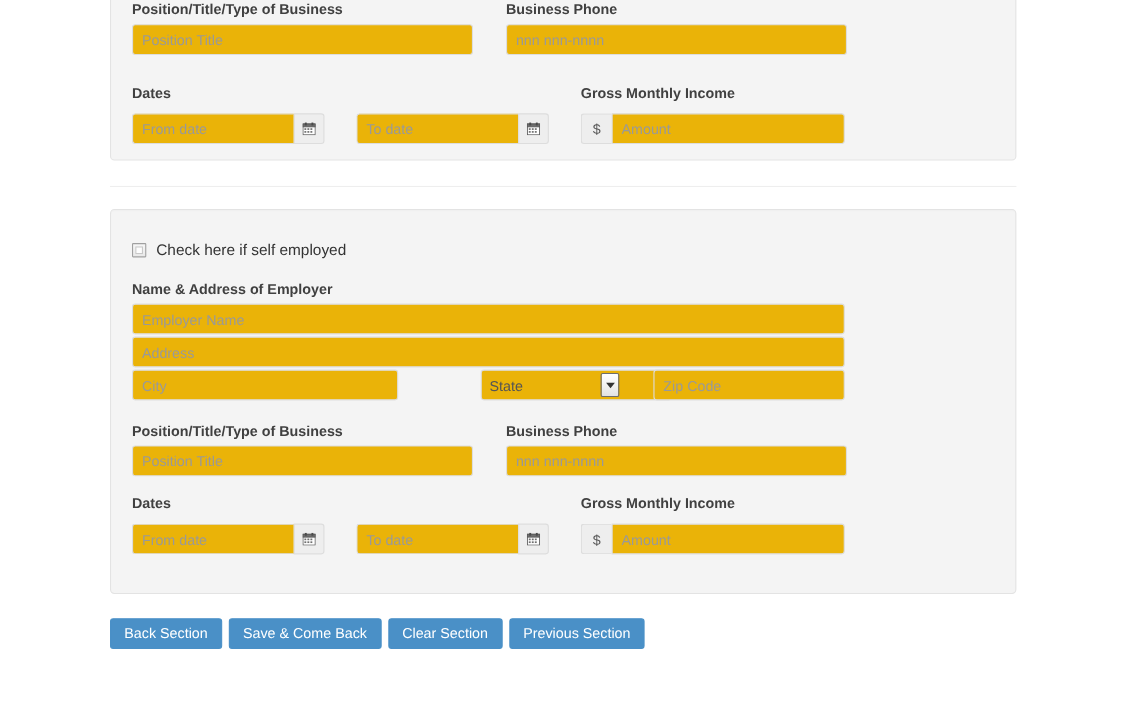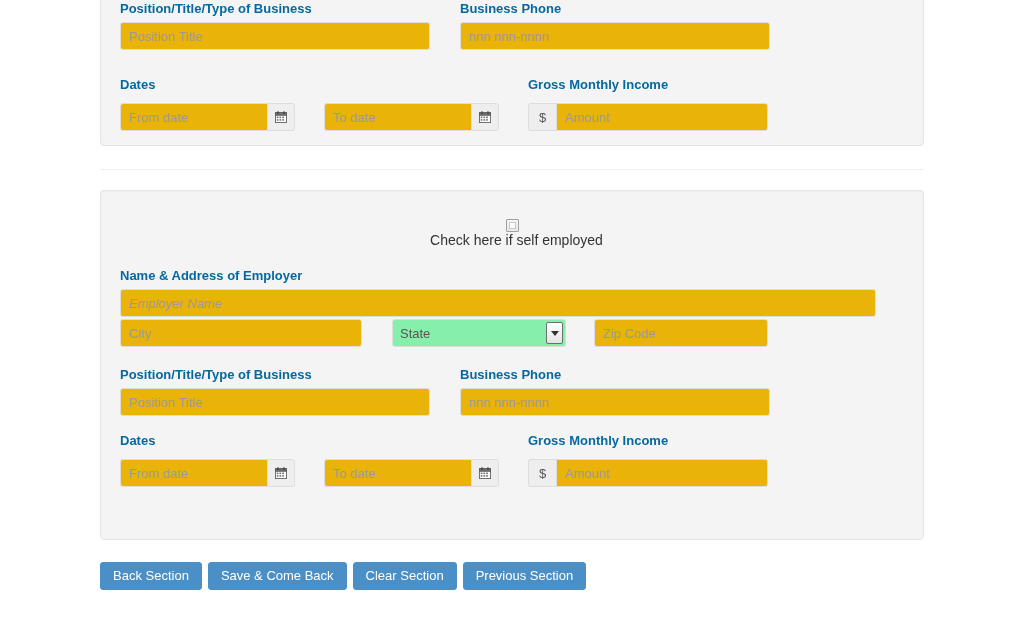--- a/index.html
+++ b/index.html
@@ -58,21 +58,21 @@
     margin: 0;
     border: 0;
     border-top: 1px solid #eeeeee;
   }
 
   
   .field-label {
     display: block;
     font-size: 13px;
     font-weight: bold;
-    color: #0369a1;
+    color: #404040;
     line-height: 16px;
     margin: 0 0 5px 0;
   }
 
   
   .row {
     position: relative;
   }
 
   
@@ -148,27 +148,28 @@
 
   
   .state-select {
     box-sizing: border-box;
     height: 28px;
     width: 100%;
     padding: 3px 24px 3px 7px;
     font-family: "Liberation Sans", sans-serif;
     font-size: 13px;
     color: #555555;
-    background-color: #86efac;
+    background-color: #eab308;
     border: 1px solid #dddddd;
     border-radius: 3px;
     outline: none;
     -webkit-appearance: none;
     -moz-appearance: none;
     appearance: none;
+    margin-left: 45px;
   }
   .select-wrap {
     position: relative;
   }
   .select-btn {
     position: absolute;
     top: 3px;
     right: 3px;
     width: 17px;
     height: 22px;
@@ -186,21 +187,20 @@
     height: 0;
     border-left: 4px solid transparent;
     border-right: 4px solid transparent;
     border-top: 5px solid #333333;
   }
 
   
   .check-row {
     display: flex;
     align-items: center;
-    flex-direction: column;
   }
   .cbx {
     width: 13px;
     height: 13px;
     box-sizing: border-box;
     margin: 0;
     border: 1px solid #a0a0a0;
     background: linear-gradient(to bottom, #f6f6f6, #e9e9e9);
     border-radius: 1px;
     display: inline-block;
@@ -328,22 +328,23 @@
 
       <div class="check-row">
         <span class="cbx"></span>
         <span class="check-label">Check here if self employed</span>
       </div>
 
       <div style="margin-top:20px;">
         <label class="field-label">Name &amp; Address of Employer</label>
       </div>
 
-      <input class="txt" style="width: 756px; margin-top: 0px; font-style: italic;" type="text" placeholder="Employer Name">
-
+      <input class="txt" style="width: 648px; margin-top: 0px;" type="text" placeholder="Employer Name">
+
+      <input class="txt" style="width: 648px; margin-top: 2px;" type="text" placeholder="Address">
 
       <div class="row" style="height:30px; margin-top:2px;">
         <input class="txt" style="position: absolute; left: 0px; top: 0px; width: 242px;" type="text" placeholder="City">
 
         <div class="select-wrap" style="position:absolute; left:272px; top:0; width:174px;">
           <select class="state-select">
             <option>State</option>
           </select>
           <span class="select-btn">
             <span class="select-arrow"></span>

